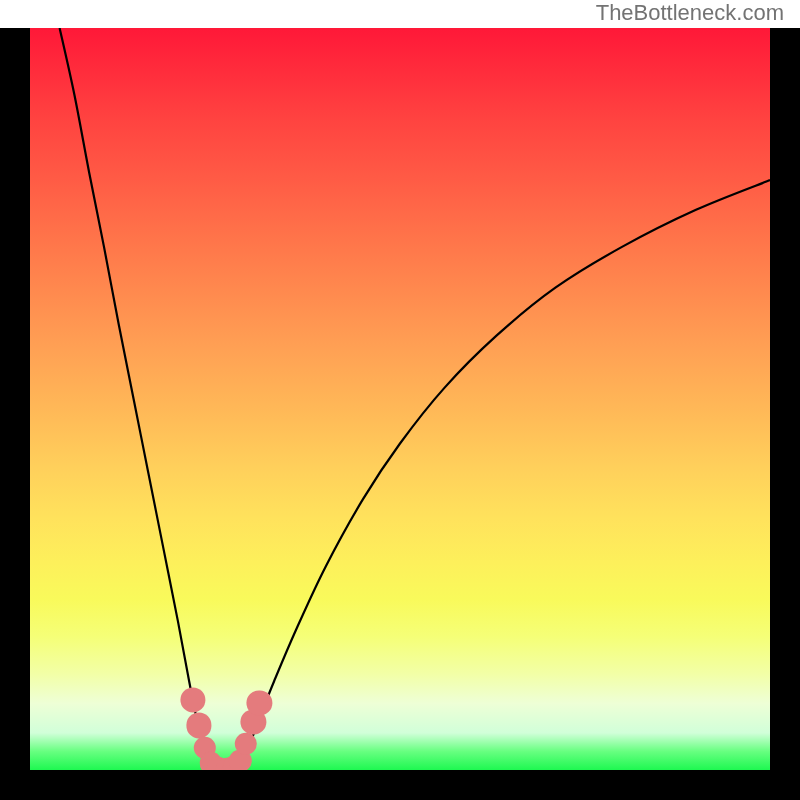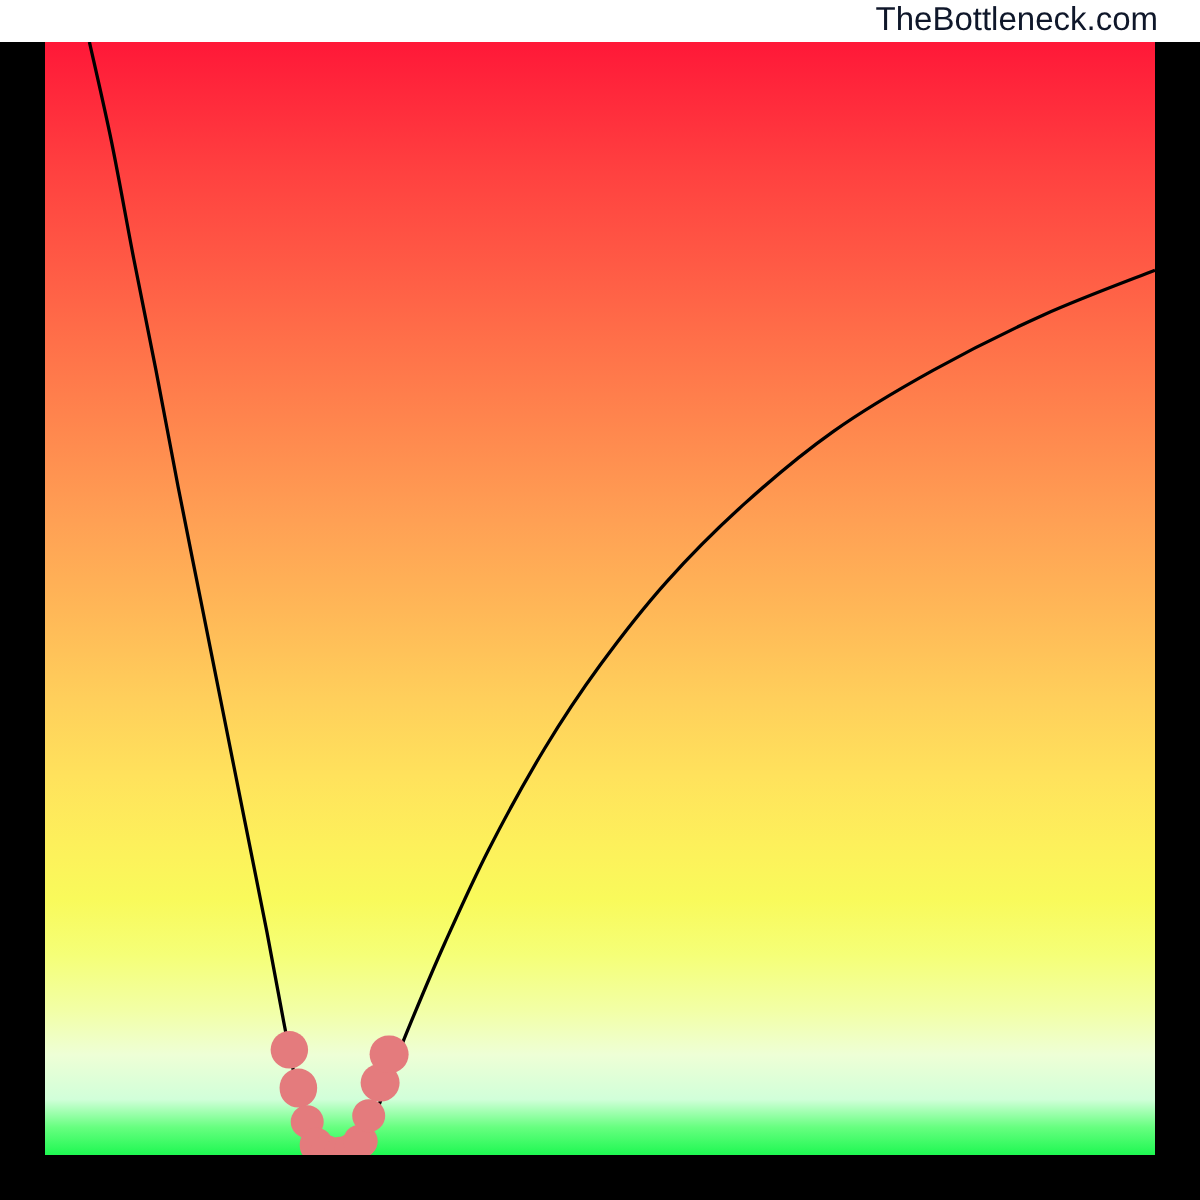--- a/index.html
+++ b/index.html
@@ -10,23 +10,23 @@
   }
   .wrapper {
     width: 800px;
     height: 800px;
     position: relative;
     background: #fff;
   }
   .attribution {
     position: absolute;
     top: 0;
-    right: 28px;
+    right: 16px;
     font-size: 22px;
-    color: #0f172a;
+    color: #737373;
     font-weight: 500;
     letter-spacing: 0;
     user-select: none;
   }
   .frame {
     position: absolute;
     left: 0;
     top: 28px;
     width: 800px;
     height: 772px;

